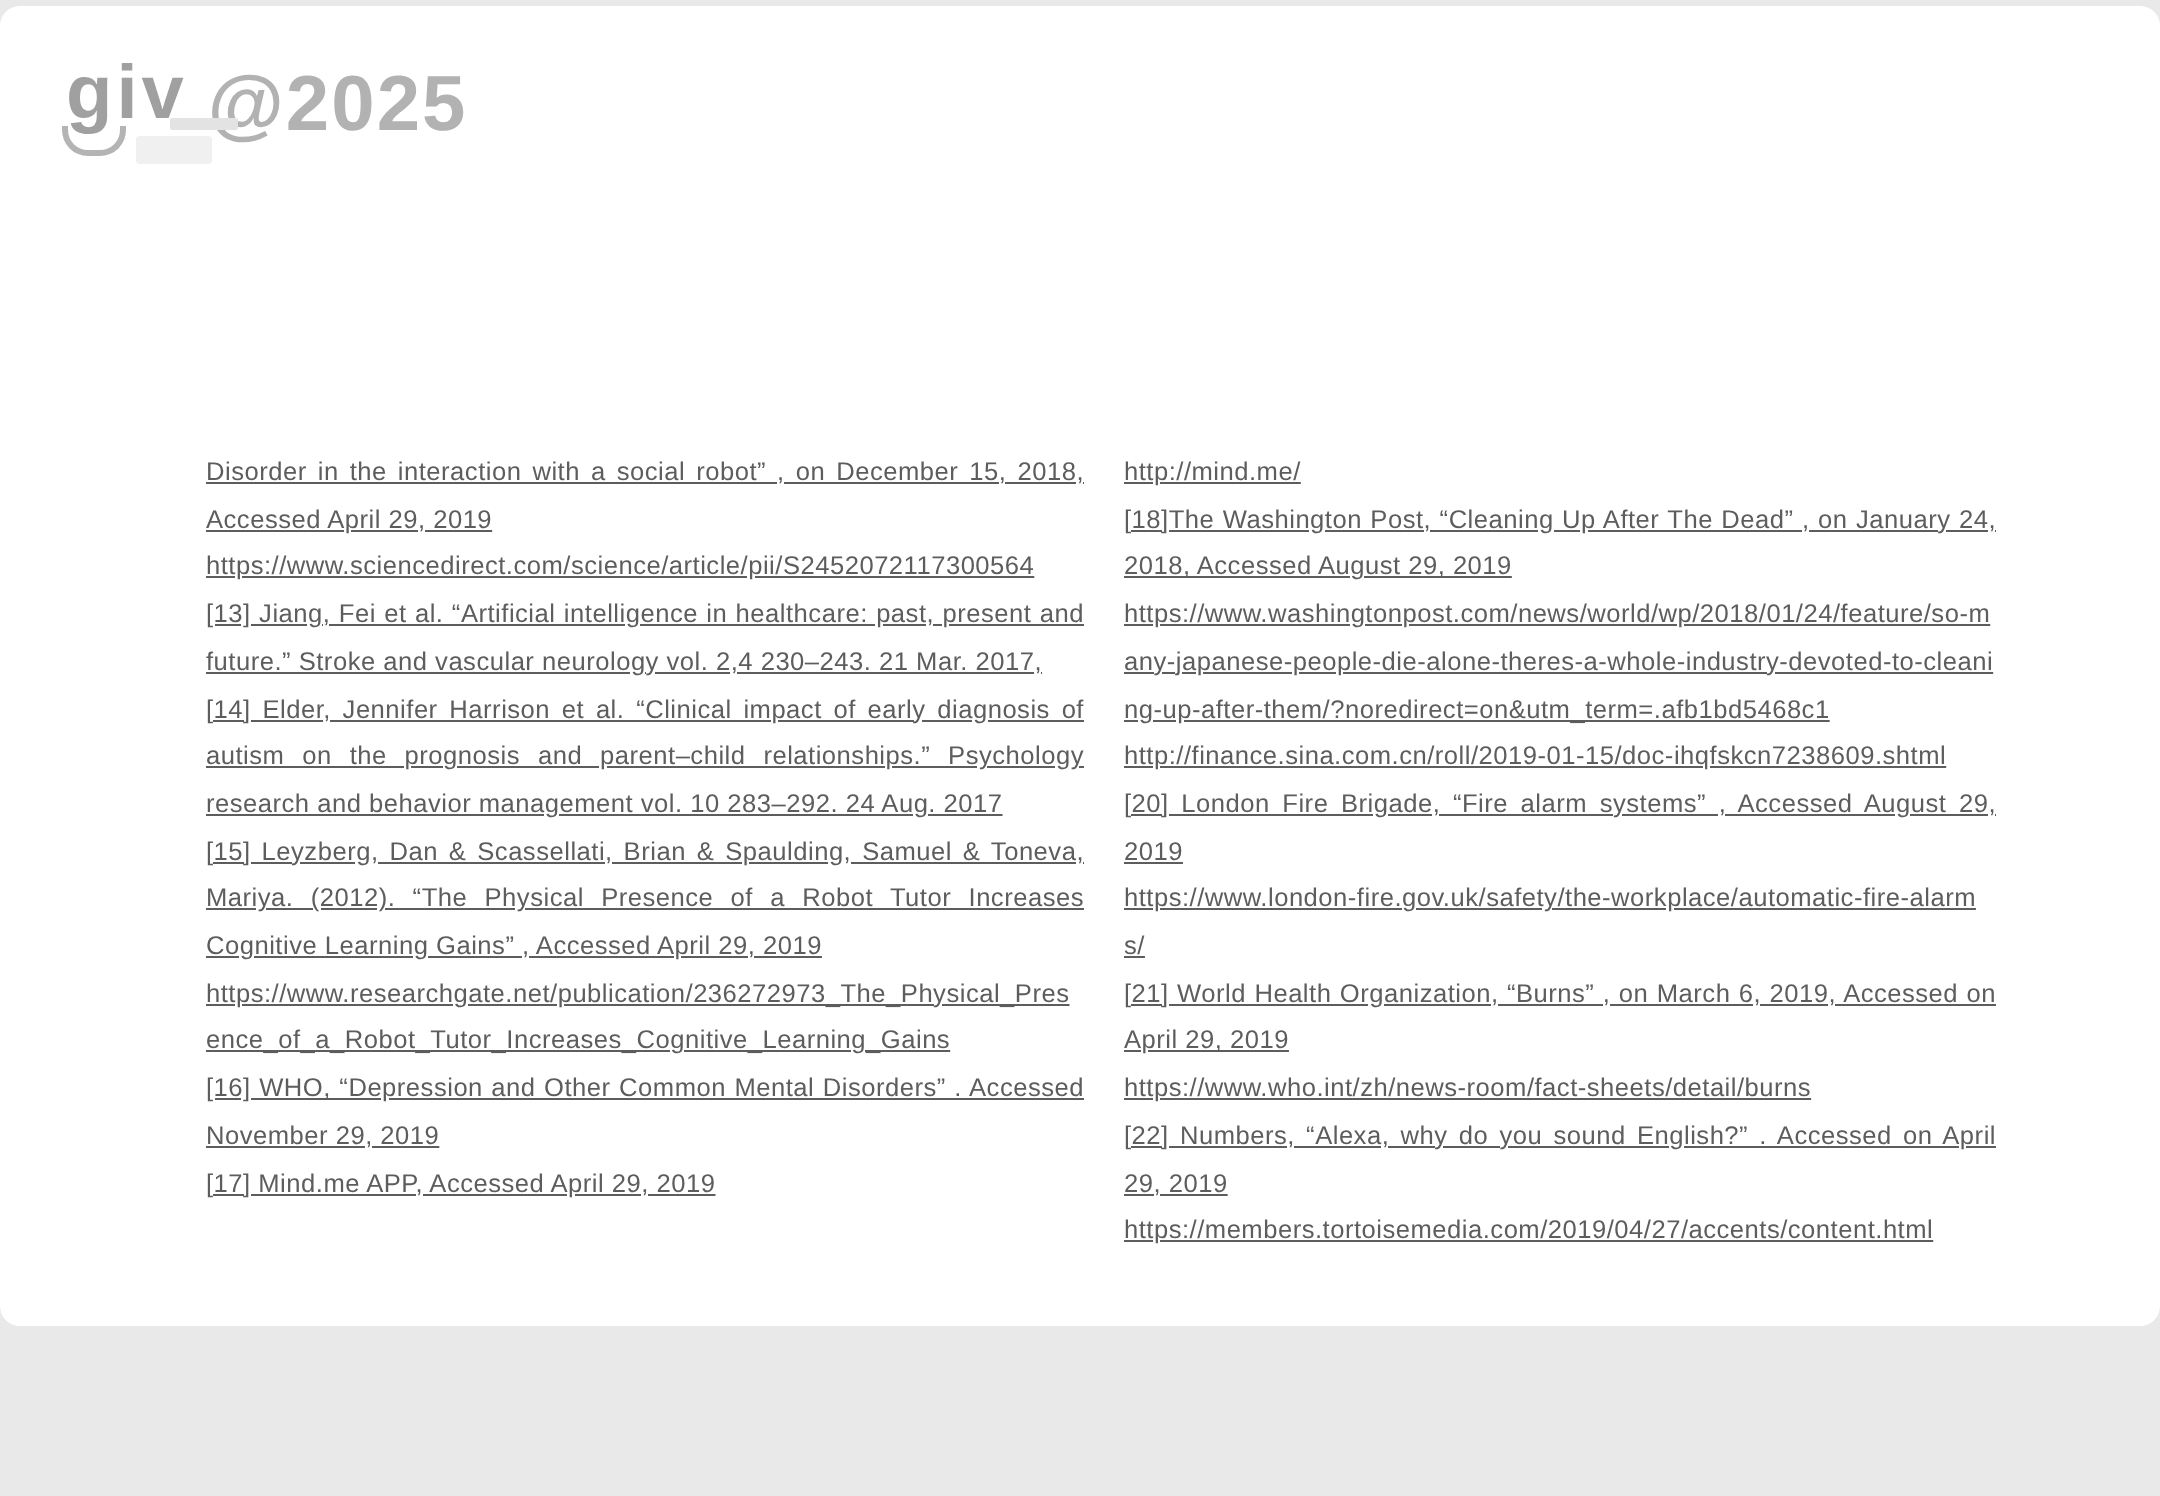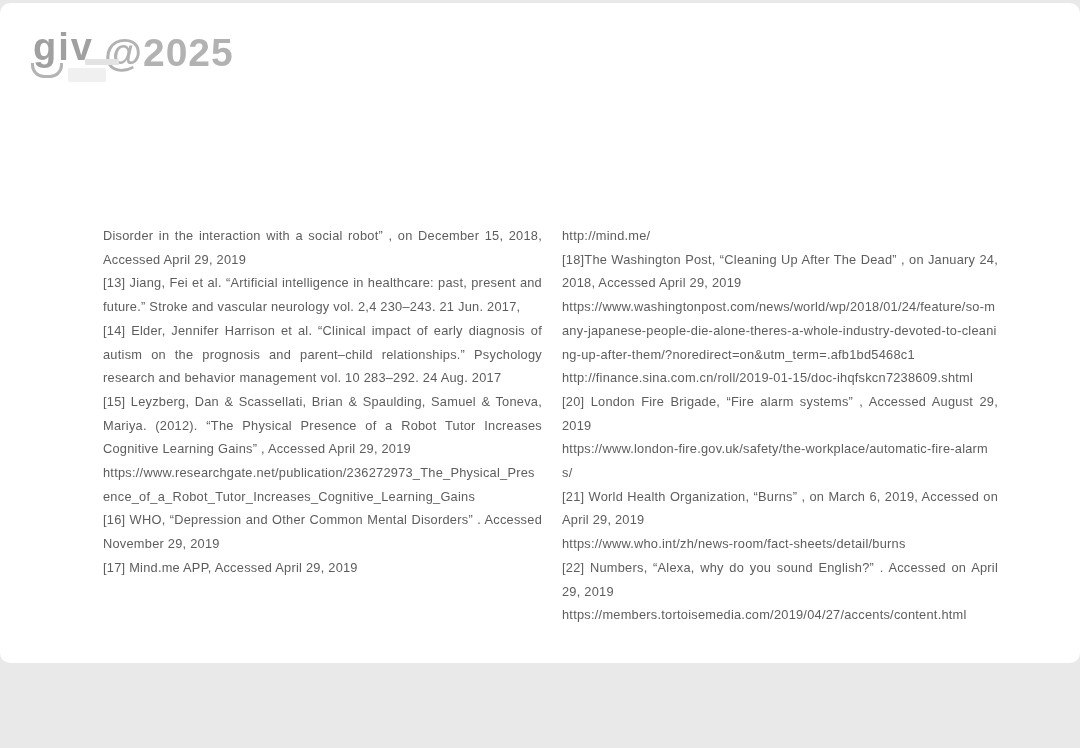--- a/index.html
+++ b/index.html
@@ -46,21 +46,21 @@
   .col{
     position:absolute;top:221px;
     font-size:12.8px;
     line-height:23.7px;
     color:#5d5d5d;
     letter-spacing:0.25px;
     text-align:justify;
   }
   .col-left{left:103px;width:439px;}
   .col-right{left:562px;width:436px;}
-  .col p.ref{margin:0;overflow-wrap:break-word;}
+  .col p.ref{margin:0;overflow-wrap:break-word;text-decoration:underline;}
   .col p.ref.url{word-break:break-all;}
   
   .watermark{
     position:absolute;left:88px;right:18px;top:672px;
     display:flex;justify-content:space-between;
     font-size:30px;font-style:italic;font-weight:bold;
     color:rgba(170,220,240,0.30);
     pointer-events:none;line-height:34px;
     user-select:none;
   }
@@ -86,31 +86,32 @@
       <span>giv</span>
       <span class="arc"></span>
     </div>
     <div class="logo-year">@2025</div>
   </div>
   <div class="logo-subtext"></div>
   <div class="logo-subtext2"></div>
 
   <div class="col col-left">
       <p class="ref">Disorder in the interaction with a social robot” , on December 15, 2018, Accessed April 29, 2019</p>
-      <p class="ref">[13] Jiang, Fei et al. “Artificial intelligence in healthcare: past, present and future.” Stroke and vascular neurology vol. 2,4 230–243. 21 Jun. 2017,</p>
+      <p class="ref url">https://www.sciencedirect.com/science/article/pii/S2452072117300564</p>
+      <p class="ref">[13] Jiang, Fei et al. “Artificial intelligence in healthcare: past, present and future.” Stroke and vascular neurology vol. 2,4 230–243. 21 Mar. 2017,</p>
       <p class="ref">[14] Elder, Jennifer Harrison et al. “Clinical impact of early diagnosis of autism on the prognosis and parent–child relationships.” Psychology research and behavior management vol. 10 283–292. 24 Aug. 2017</p>
       <p class="ref">[15] Leyzberg, Dan &amp; Scassellati, Brian &amp; Spaulding, Samuel &amp; Toneva, Mariya. (2012). “The Physical Presence of a Robot Tutor Increases Cognitive Learning Gains” , Accessed April 29, 2019</p>
       <p class="ref url">https://www.researchgate.net/publication/236272973_The_Physical_Presence_of_a_Robot_Tutor_Increases_Cognitive_Learning_Gains</p>
       <p class="ref">[16] WHO, “Depression and Other Common Mental Disorders” . Accessed November 29, 2019</p>
       <p class="ref">[17] Mind.me APP, Accessed April 29, 2019</p>
     </div>
 
   <div class="col col-right">
       <p class="ref url">http://mind.me/</p>
-      <p class="ref">[18]The Washington Post, “Cleaning Up After The Dead” , on January 24, 2018, Accessed April 29, 2019</p>
+      <p class="ref">[18]The Washington Post, “Cleaning Up After The Dead” , on January 24, 2018, Accessed August 29, 2019</p>
       <p class="ref url">https://www.washingtonpost.com/news/world/wp/2018/01/24/feature/so-many-japanese-people-die-alone-theres-a-whole-industry-devoted-to-cleaning-up-after-them/?noredirect=on&amp;utm_term=.afb1bd5468c1</p>
       <p class="ref url">http://finance.sina.com.cn/roll/2019-01-15/doc-ihqfskcn7238609.shtml</p>
       <p class="ref">[20] London Fire Brigade, “Fire alarm systems” , Accessed August 29, 2019</p>
       <p class="ref url">https://www.london-fire.gov.uk/safety/the-workplace/automatic-fire-alarms/</p>
       <p class="ref">[21] World Health Organization, “Burns” , on March 6, 2019, Accessed on April 29, 2019</p>
       <p class="ref url">https://www.who.int/zh/news-room/fact-sheets/detail/burns</p>
       <p class="ref">[22] Numbers, “Alexa, why do you sound English?” . Accessed on April 29, 2019</p>
       <p class="ref url">https://members.tortoisemedia.com/2019/04/27/accents/content.html</p>
     </div>
 

